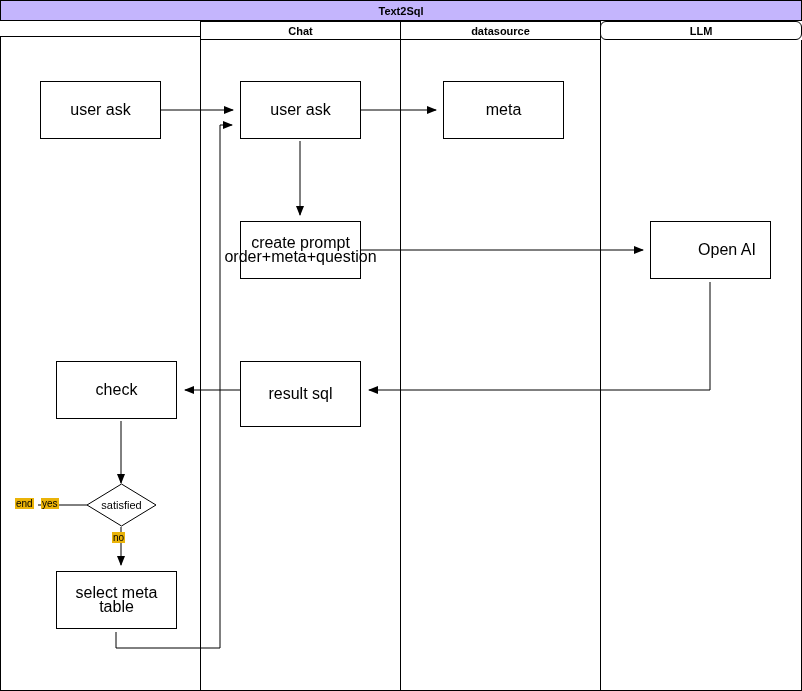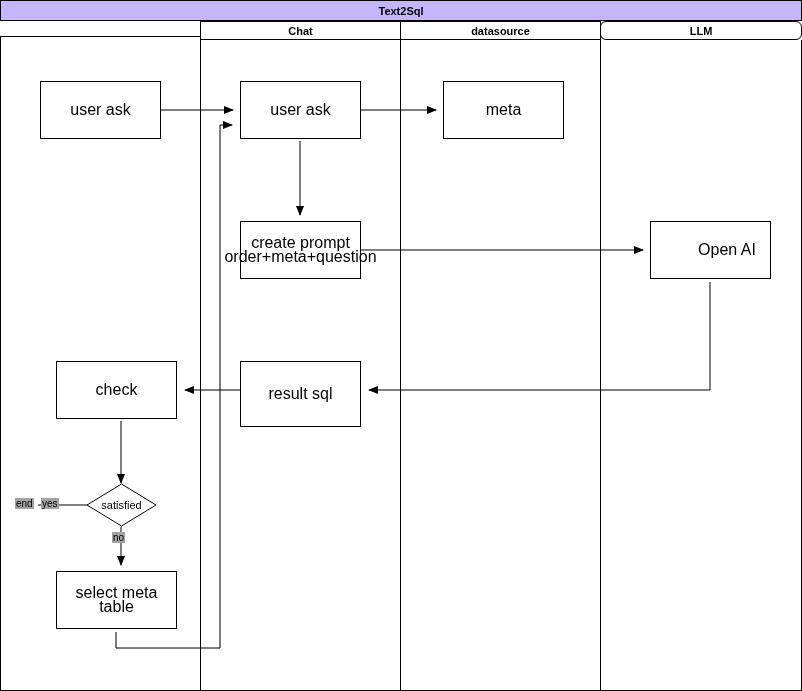--- a/index.html
+++ b/index.html
@@ -77,21 +77,21 @@
     width: 100%;
     height: 100%;
     display: flex;
     align-items: center;
     justify-content: center;
     font-size: 11px;
   }
   .edge-label {
     position: absolute;
     font-size: 10px;
-    background: #a3a3a3;
+    background: #eab308;
     padding: 0 1px;
     white-space: nowrap;
   }
   svg.overlay {
     position: absolute;
     left: 0;
     top: 0;
     width: 802px;
     height: 691px;
     pointer-events: none;

